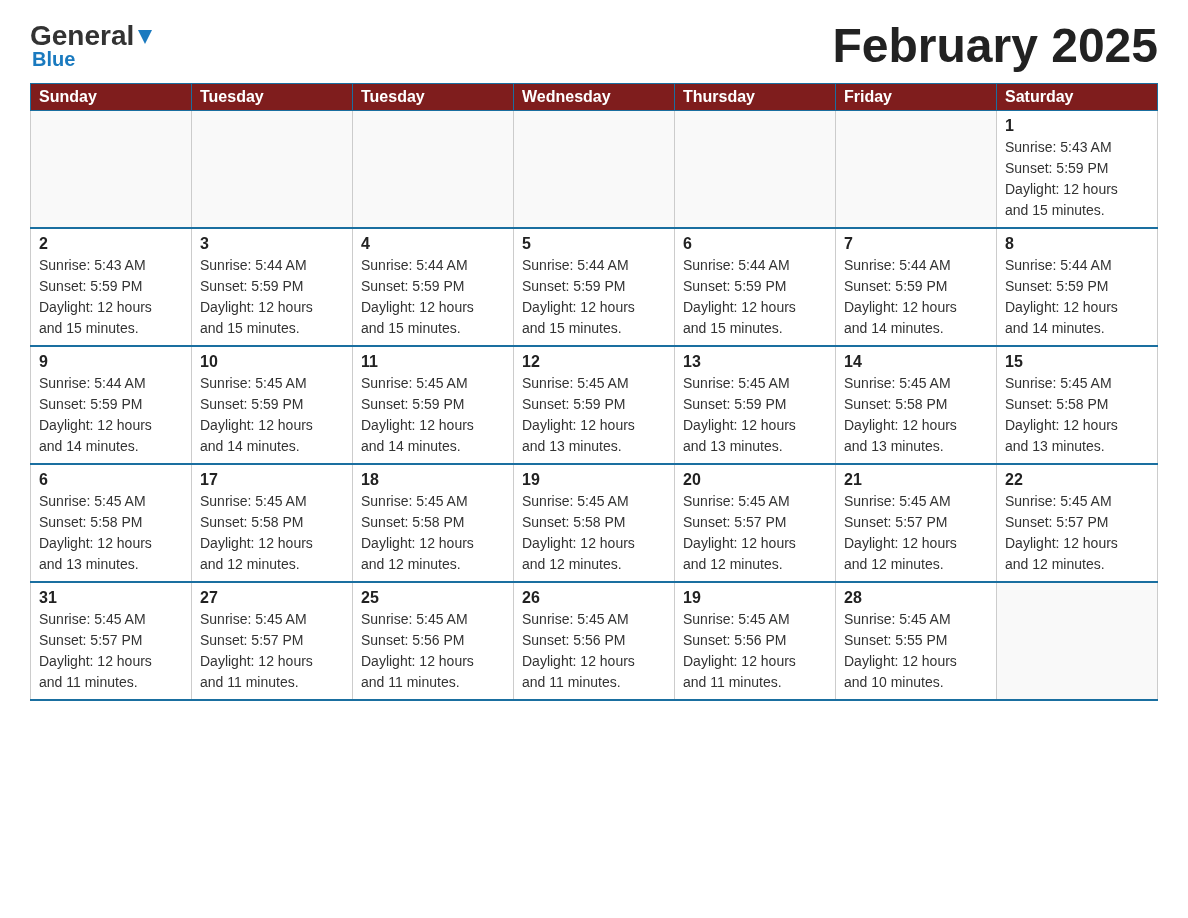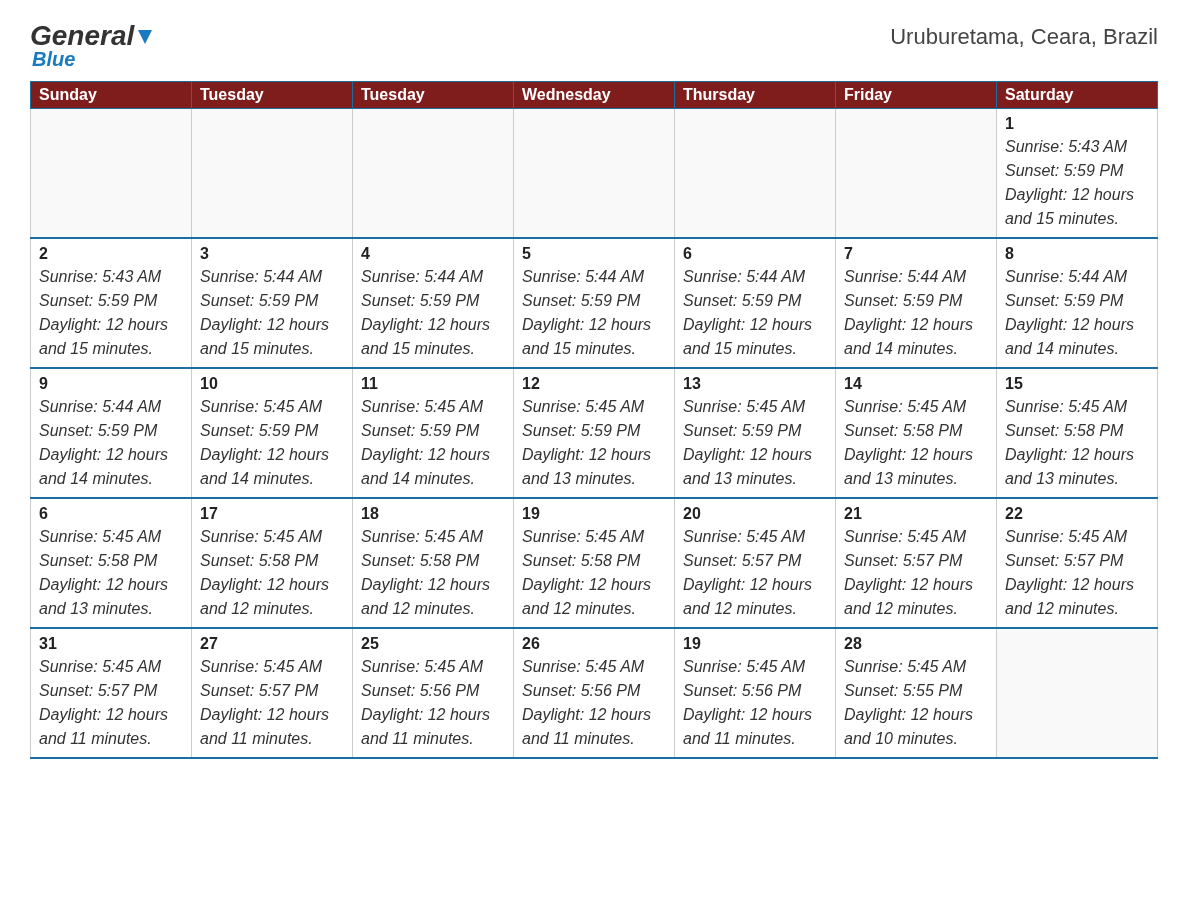--- a/index.html
+++ b/index.html
@@ -54,37 +54,35 @@
       color: #333;
     }
     .day-number {
       font-size: 16px;
       font-weight: bold;
       color: #222;
       display: block;
       margin-bottom: 2px;
     }
     .day-info {
-      font-size: 16px;
+      font-size: 14px;
       color: #333;
       line-height: 1.5;
-      font-style: italic;
     }
     .calendar tbody tr {
       border-bottom: 2px solid #1a6fa0;
     }
     .empty-cell {
       background: #f9f9f9;
     }
     
     .logo-container {
       display: flex;
       align-items: flex-start;
       gap: 2px;
-      font-style: italic;
     }
     .logo-text-general {
       font-size: 28px;
       font-weight: bold;
       color: #333;
     }
     .logo-text-blue {
       font-size: 20px;
       font-weight: bold;
       color: #1a7abf;
@@ -101,21 +99,21 @@
         <svg width="22" height="22" viewBox="0 0 22 22" style="margin-top:2px;">
           <polygon points="4,4 18,4 11,18" fill="#1a7abf"></polygon>
         </svg>
       </div>
       <div style="margin-top:-4px; padding-left:2px;">
         <span class="logo-text-blue">Blue</span>
       </div>
     </div>
   </div>
   <div class="title-block">
-    <div class="location-title">Uruburetama, Ceara, Brazil</div>
+    <div class="month-title">February 2025</div>
   </div>
 </div>
 
 <table class="calendar">
   <thead>
     <tr>
       <th>Sunday</th>
       <th>Tuesday</th>
       <th>Tuesday</th>
       <th>Wednesday</th>

